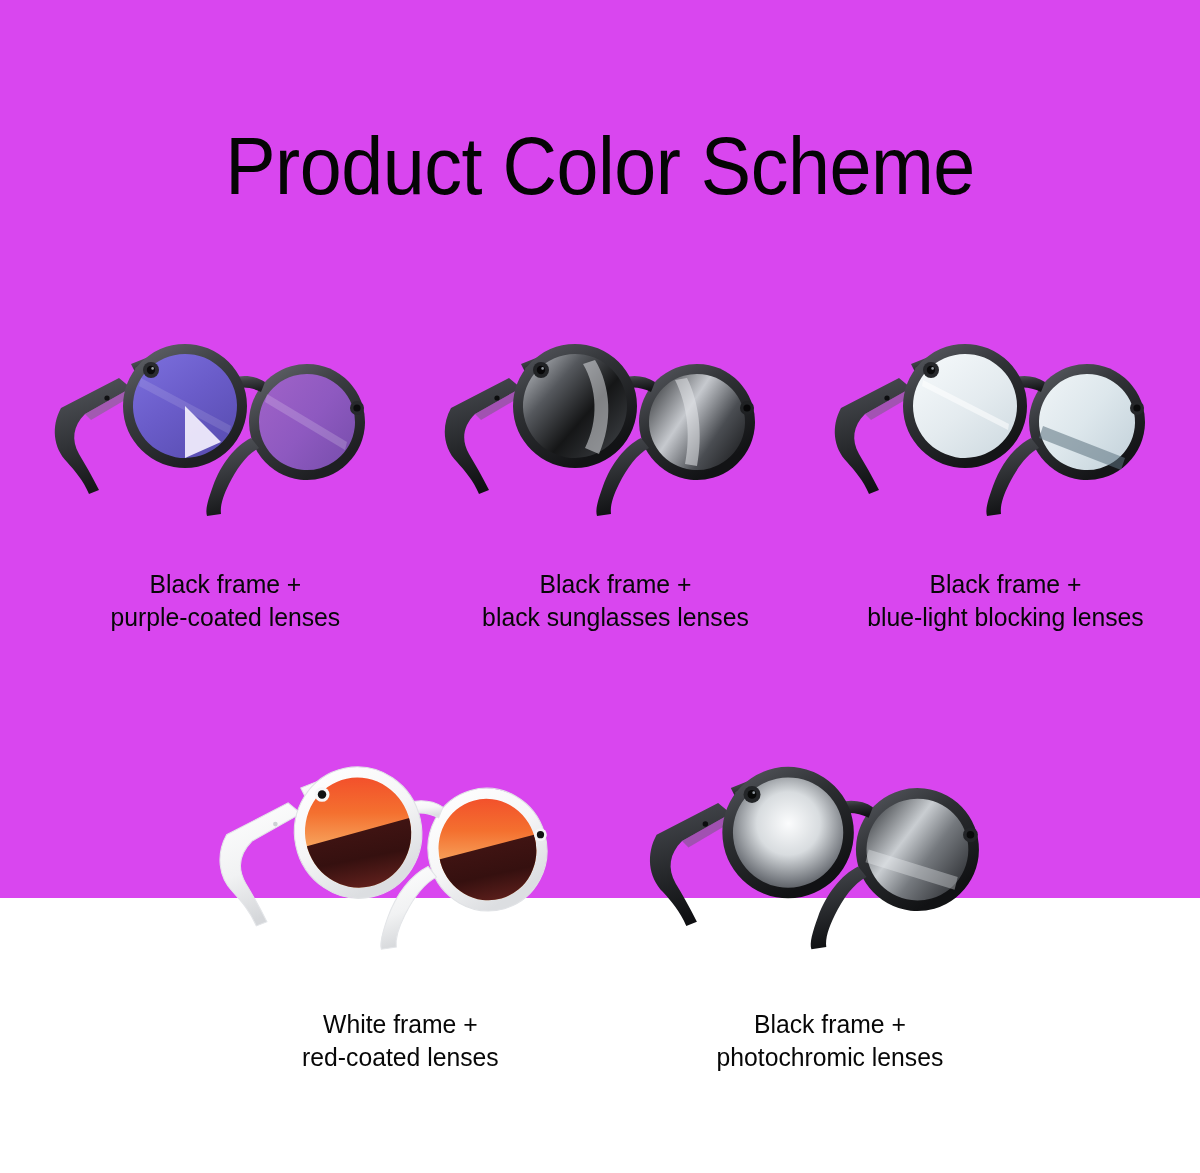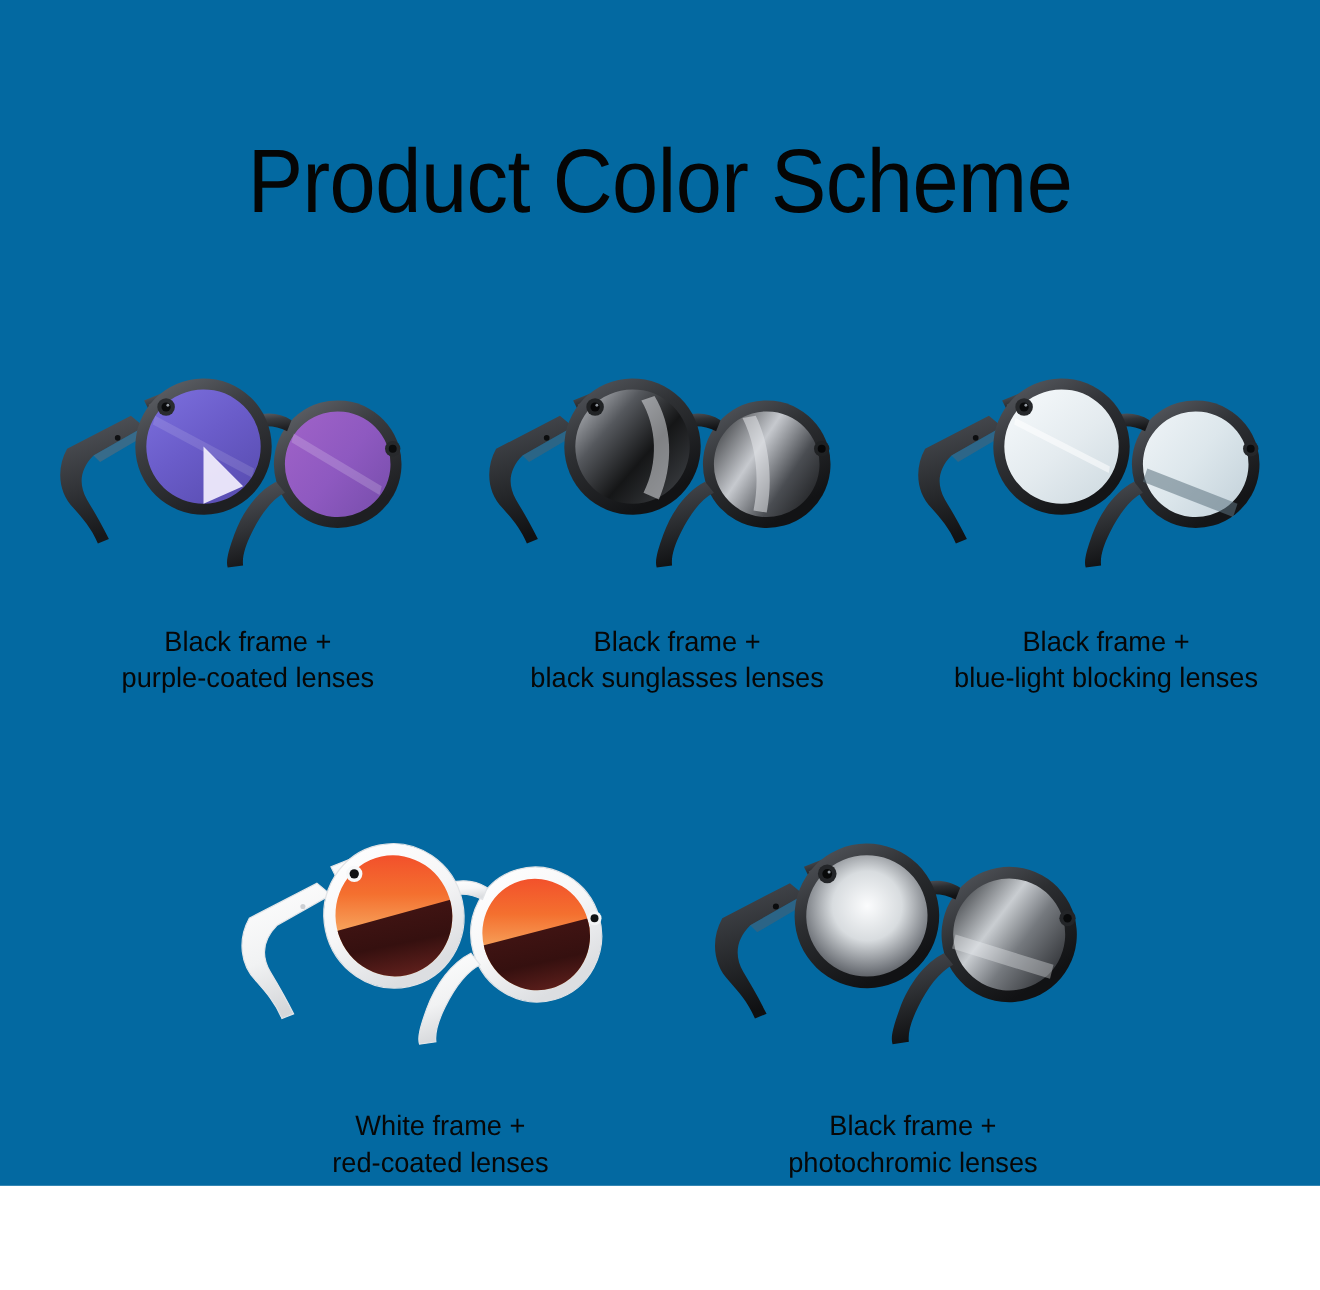--- a/index.html
+++ b/index.html
@@ -12,23 +12,23 @@
     width: 1200px;
     height: 1173px;
     font-family: "Liberation Sans", sans-serif;
     color: #000000;
     overflow: hidden;
     position: relative;
   }
 
   .page {
     width: 1200px;
-    height: 1078px;
+    height: 898px;
     position: relative;
-    background: #0369a1;
+    background: #d946ef;
   }
 
   
   .title {
     position: absolute;
     top: 124px;
     left: 0;
     width: 1200px;
     text-align: center;
     font-size: 82px;

